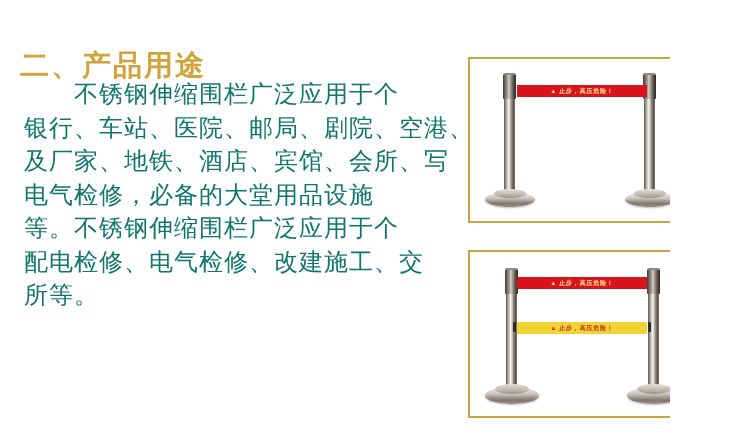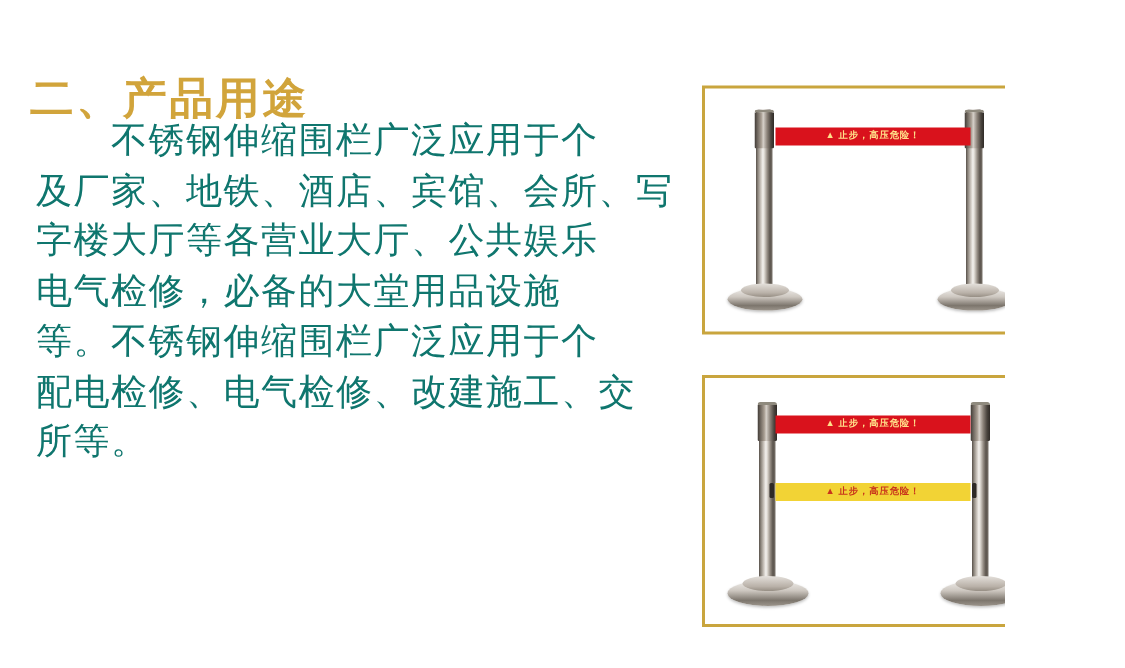--- a/index.html
+++ b/index.html
@@ -130,22 +130,22 @@
 </style>
 </head>
 <body>
 
 <div id="stage">
 
   <h2 class="title">二、产品用途</h2>
 
   <div class="paragraph">
     <div class="para-line indent">不锈钢伸缩围栏广泛应用于个</div>
+    <div class="para-line">银行、车站、医院、邮局、剧院、空港、</div>
     <div class="para-line">及厂家、地铁、酒店、宾馆、会所、写</div>
-    <div class="para-line">字楼大厅等各营业大厅、公共娱乐</div>
     <div class="para-line">电气检修，必备的大堂用品设施</div>
     <div class="para-line">等。不锈钢伸缩围栏广泛应用于个</div>
     <div class="para-line">配电检修、电气检修、改建施工、交</div>
     <div class="para-line">所等。</div>
   </div>
 
   <div class="figure" id="figure-1">
     <div class="post post-left">
       <div class="post-head"></div>
     </div>

